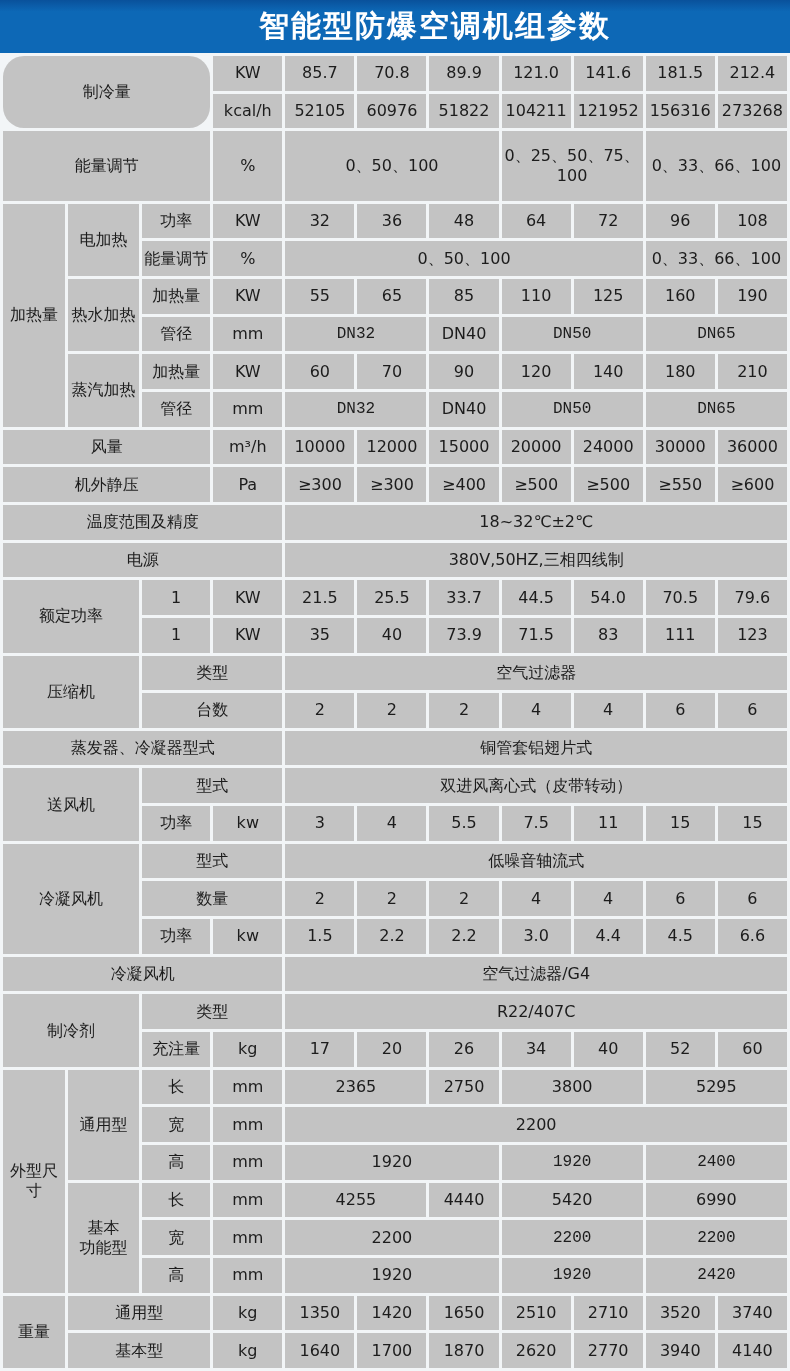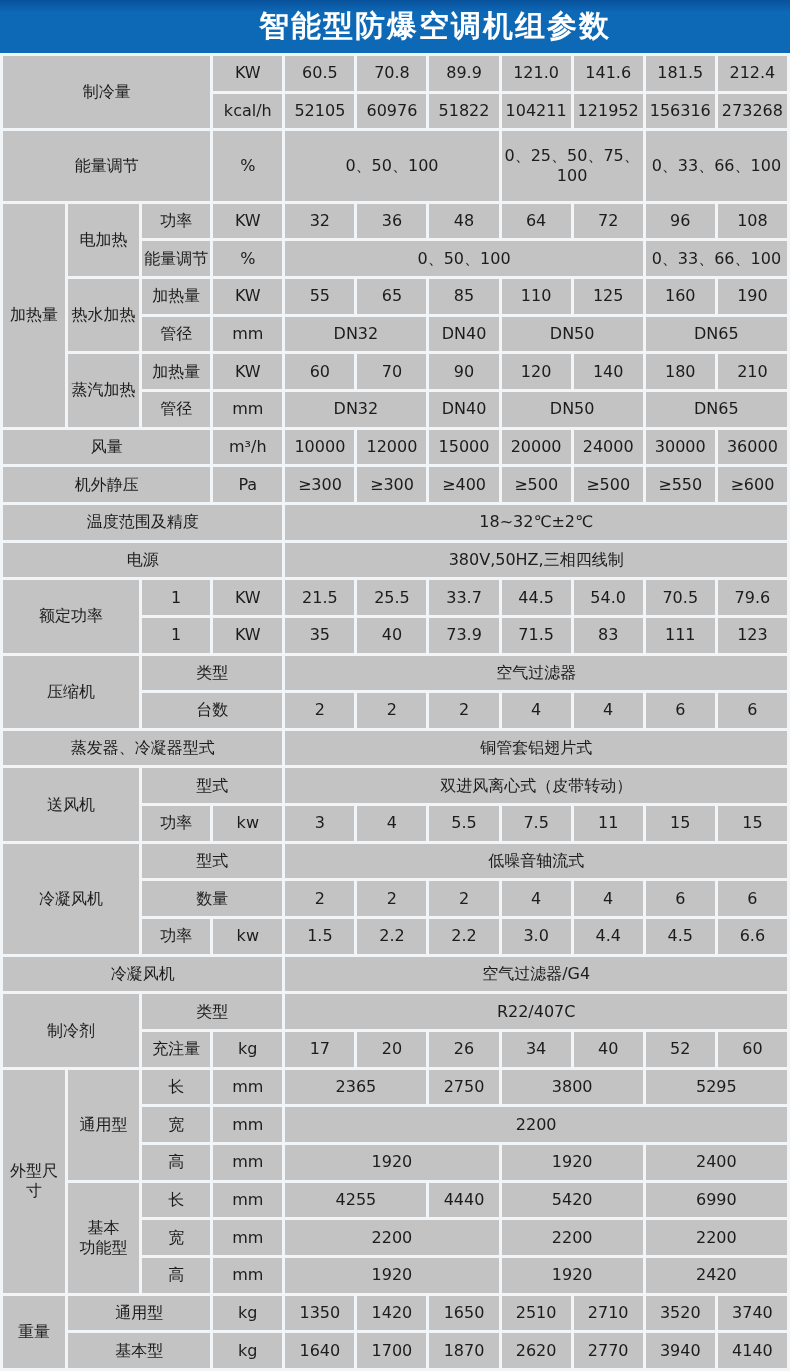--- a/index.html
+++ b/index.html
@@ -27,22 +27,22 @@
   table.spec td {
     background:#c3c3c3;
     text-align:center;
     vertical-align:middle;
     font-size:16px;
     line-height:1.25;
     padding:0 2px;
     overflow:hidden;
     white-space:pre-line;
   }
-  td.al-left { text-align:left; padding-left:18px; }
-  td.va-top  { vertical-align:top; padding-top:9px; }
+  td.al-left { text-align:left; padding-left:18px;font-family:Liberation Mono, monospace; }
+  td.va-top  { vertical-align:top; padding-top:9px;border-radius:21px; }
 </style>
 </head>
 <body>
 
 <div class="page">
   <div class="title-bar">智能型防爆空调机组参数</div>
   <table class="spec">
     <colgroup>
       <col style="width:62px">
         <col style="width:71px">
@@ -53,21 +53,21 @@
         <col style="width:69px">
         <col style="width:69px">
       <col style="width:69px">
         <col style="width:69px">
         <col style="width:69px">
     </colgroup>
     <tbody id="spec-body">
         <tr>
           <td colspan="3" rowspan="2" class="va-top">制冷量</td>
           <td>KW</td>
-          <td>60.5</td>
+          <td>85.7</td>
           <td>70.8</td>
           <td>89.9</td>
           <td>121.0</td>
           <td>141.6</td>
           <td>181.5</td>
           <td>212.4</td>
         </tr>
         <tr>
           <td>kcal/h</td>
           <td>52105</td>

